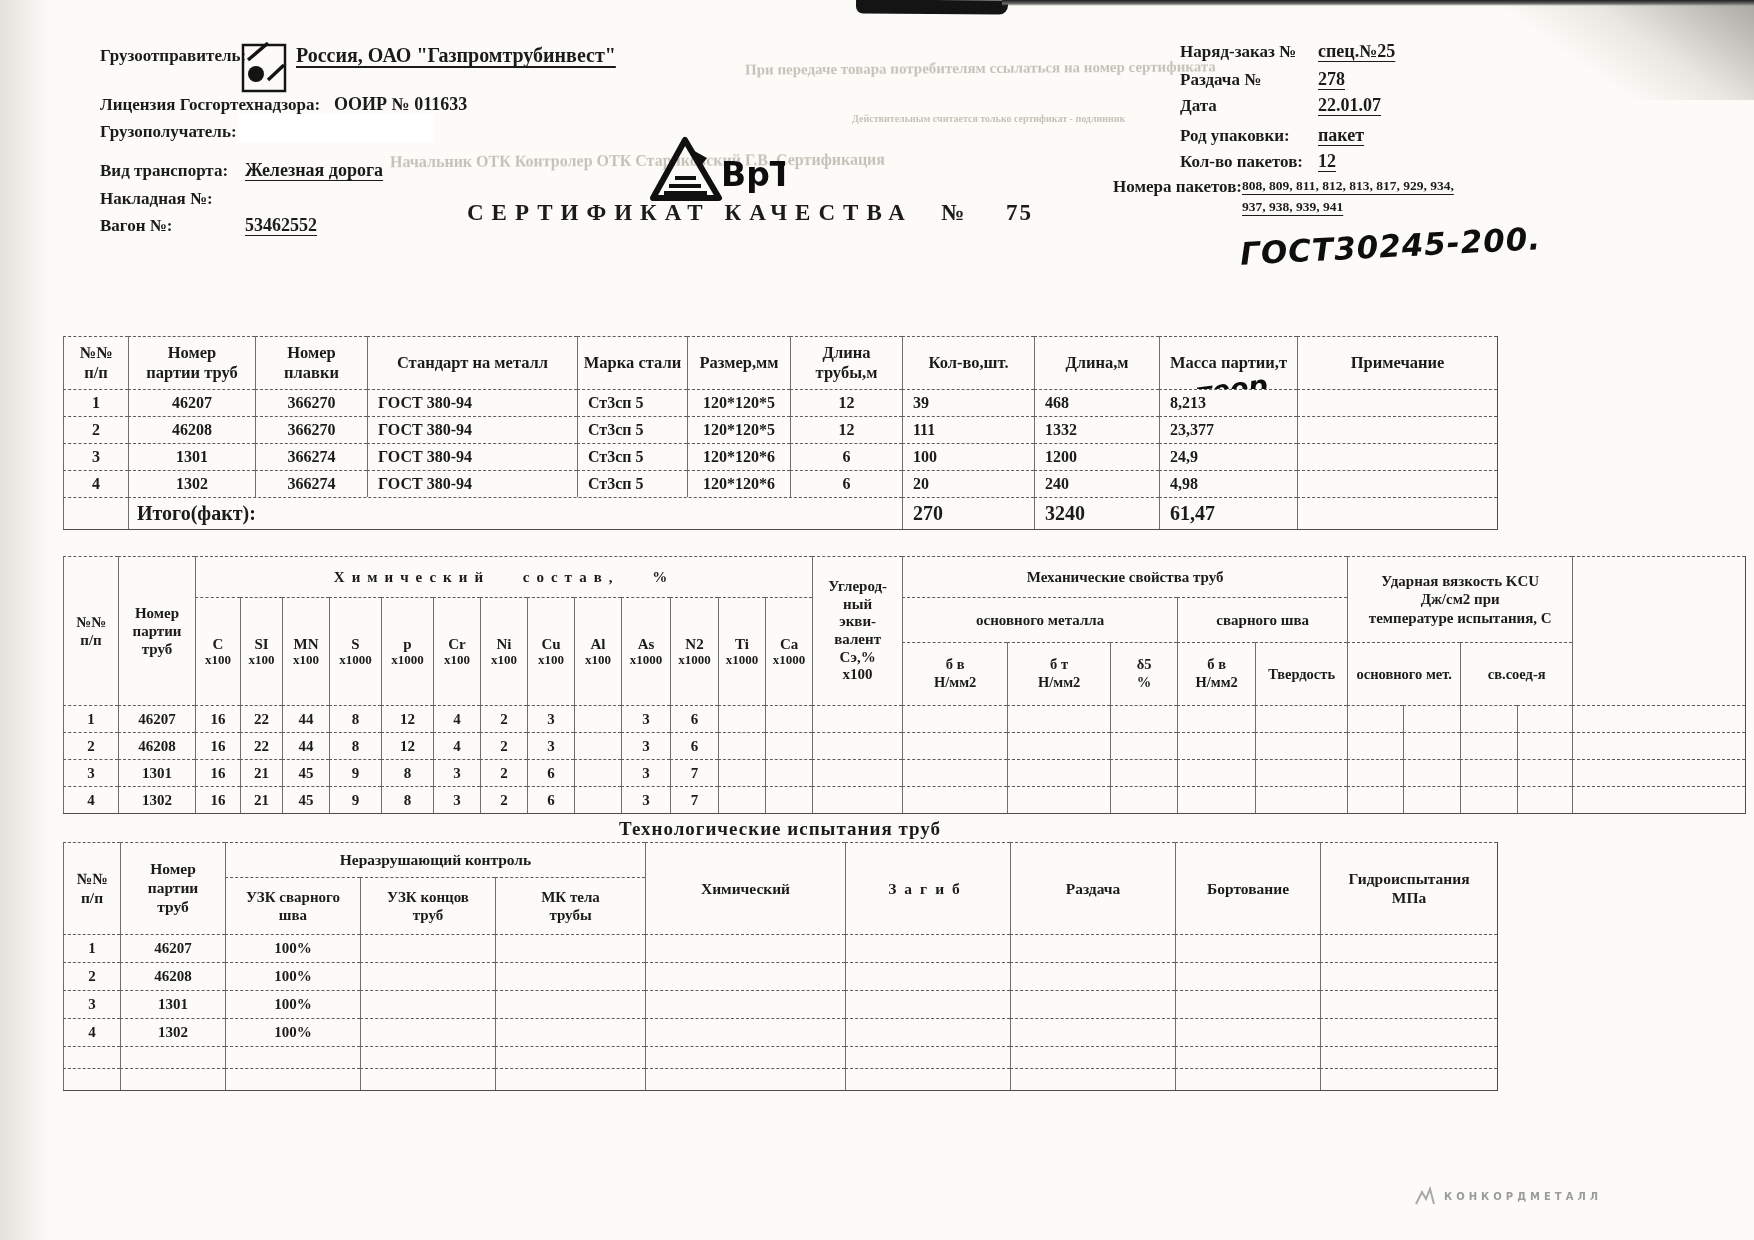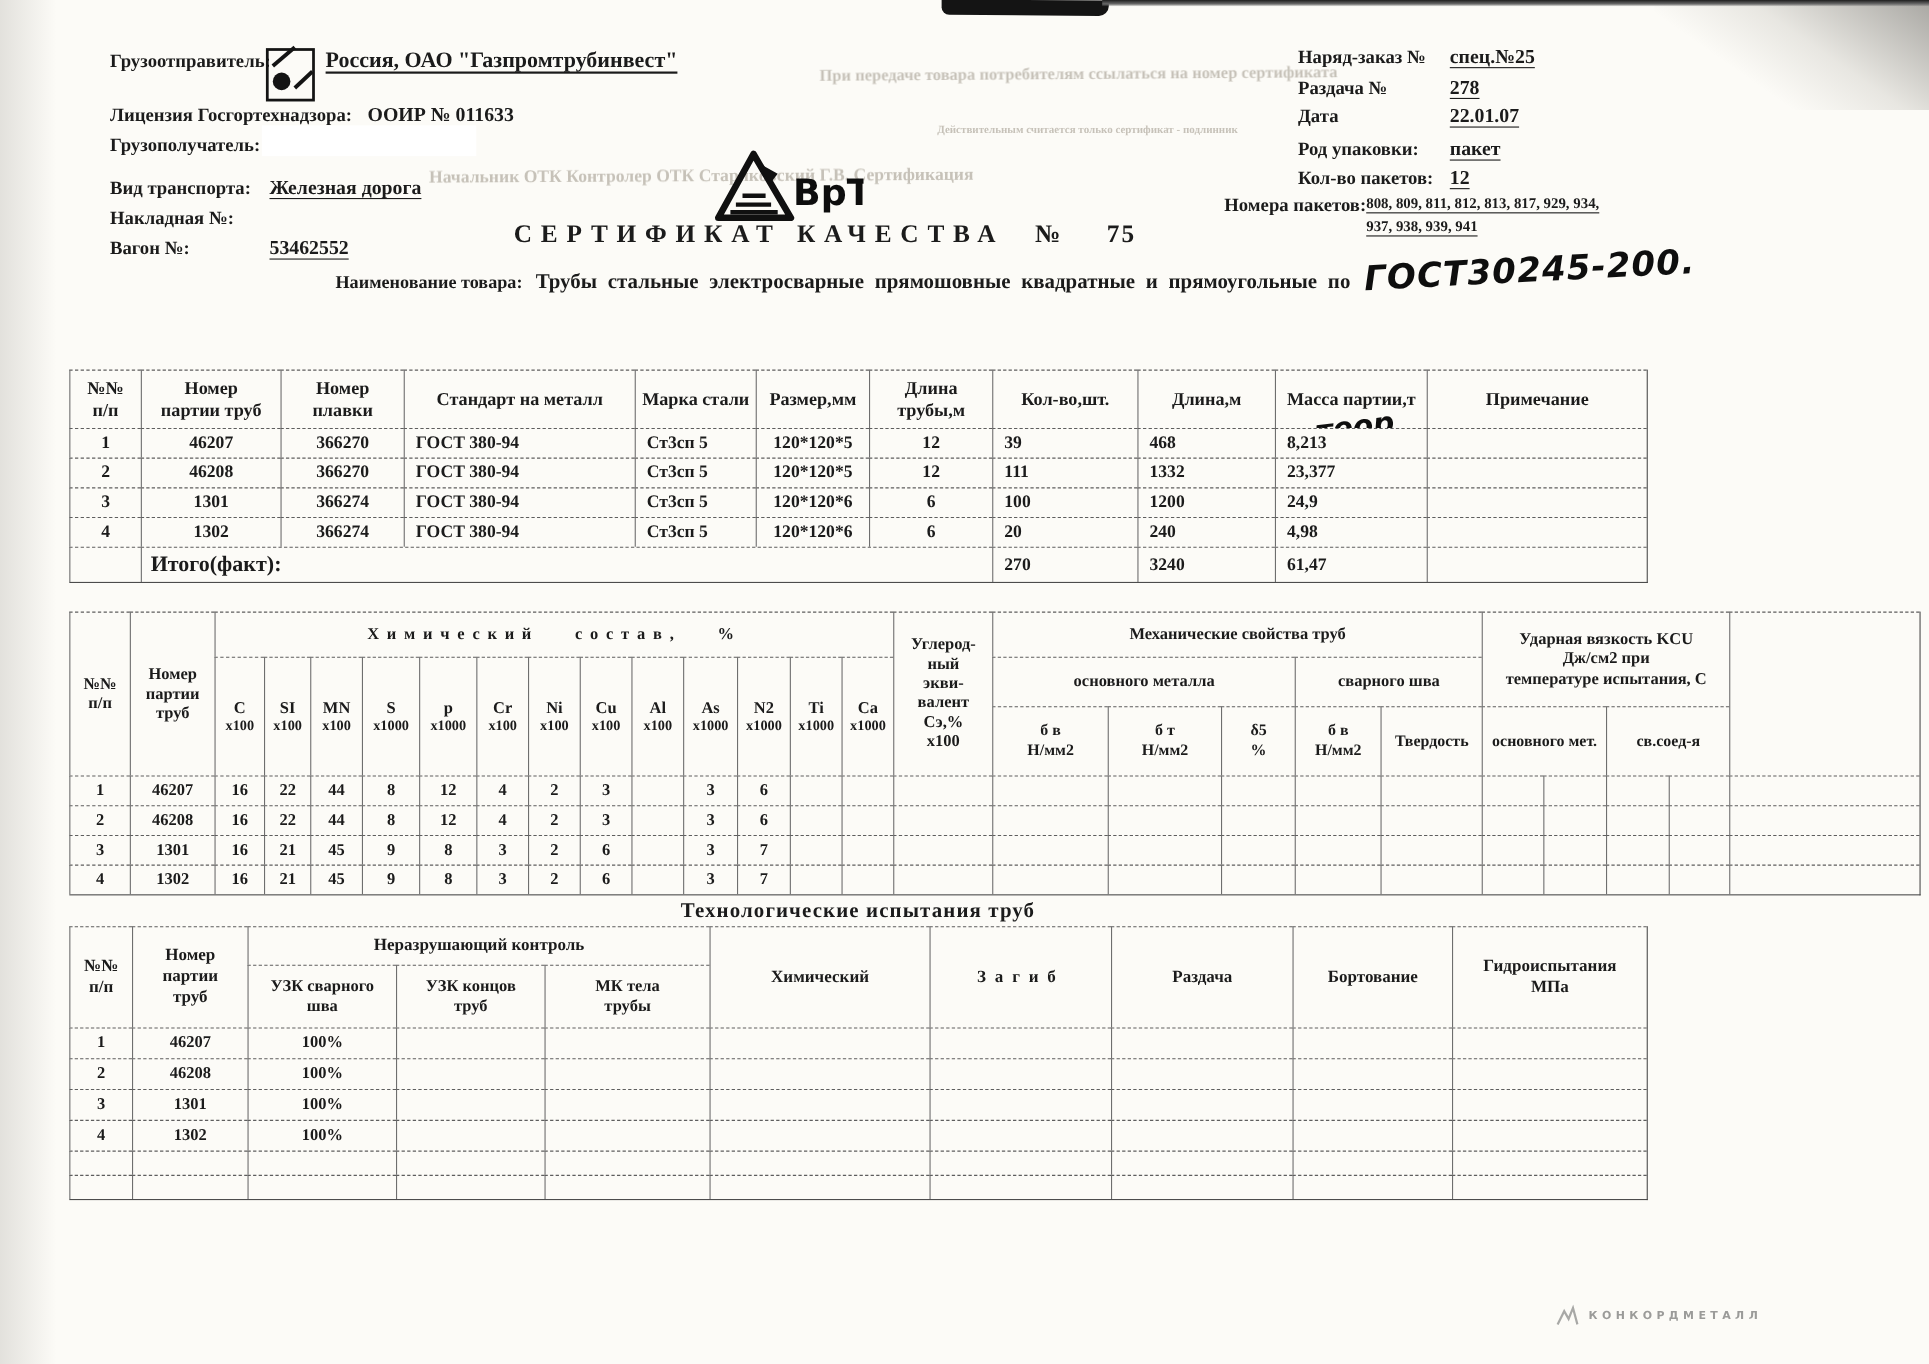--- a/index.html
+++ b/index.html
@@ -40,21 +40,21 @@
             border-right:1.5px solid #4c4c4c;border-bottom:1.5px solid #4c4c4c;}
   table.doc th,table.doc td{border-left:1px solid #6e6e6e;border-top:1px dashed #5e5e5e;
             padding:0 3px;font-weight:bold;text-align:center;vertical-align:middle;overflow:hidden;}
   .pre{white-space:pre-line;line-height:1.22;}
   #t1{left:63px;top:336px;width:1434px;font-size:16px;}
   #t1 thead th{height:52px;font-size:16.5px;position:relative;}
   #t1 tbody td{height:26px;font-size:16px;}
   #t1 .al{text-align:left;padding-left:10px;}
   #t1 .total-row td{height:31px;}
   #t1 .total-label{text-align:left;font-size:20px;padding-left:8px;}
-  #t1 .total-val{font-size:16px;}
+  #t1 .total-val{font-size:20px;}
   #t2{left:63px;top:556px;width:1682px;font-size:14px;}
   #t2 .h1 th{height:40px;font-size:15px;}
   #t2 .h2 th{height:44px;font-size:15px;}
   #t2 .h3 th{height:62px;font-size:14.5px;}
   #t2 .sp{letter-spacing:7px;word-spacing:22px;font-size:16.5px;}
   #t2 .ceq{font-size:13.5px;line-height:1.18;}
   #t2 .elem .esym{font-size:15px;line-height:1.1;}
   #t2 .elem .emult{font-size:13px;line-height:1.1;}
   #t2 tbody td{height:26px;font-size:15px;}
   .t3-title{position:absolute;left:63px;top:818px;width:1434px;text-align:center;
@@ -166,24 +166,20 @@
     <line x1="24" y1="52" x2="56" y2="52" stroke="#101010" stroke-width="4"></line>
     <line x1="19" y1="59" x2="62" y2="59" stroke="#101010" stroke-width="4"></line>
     <line x1="30" y1="44" x2="51" y2="44" stroke="#101010" stroke-width="4"></line>
     <path d="M44 14 L62 24 L55 33 Z" fill="#101010"></path>
     <text x="76" y="52" font-family="DejaVu Sans" font-size="33" font-weight="bold" fill="#0d0d0d">ВрТЗ</text>
   </svg>
   <div class="cert-title">
     <span>СЕРТИФИКАТ КАЧЕСТВА</span><span class="num-sign">№</span><span class="num">75</span>
   </div>
 
-  <div class="fld" style="left:305px;top:246px;">
-    <span class="lbl" style="font-size:16.5px;">Наименование товара:</span>
-    <span class="val" style="font-size:19px;margin-left:8px;word-spacing:5px;">Трубы стальные электросварные прямошовные квадратные и прямоугольные по</span>
-  </div>
   <div class="hand hand-gost">ГОСТ30245-200.</div>
 
   <table id="t1" class="doc">
     <colgroup>
       <col style="width:65px">
         <col style="width:127px">
         <col style="width:112px">
         <col style="width:210px">
       <col style="width:110px">
         <col style="width:103px">

